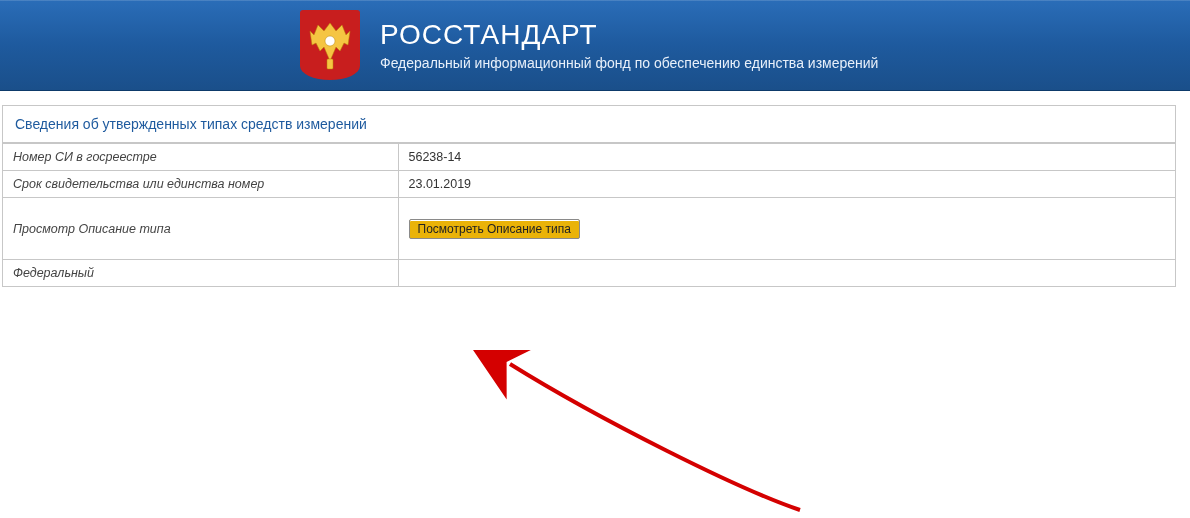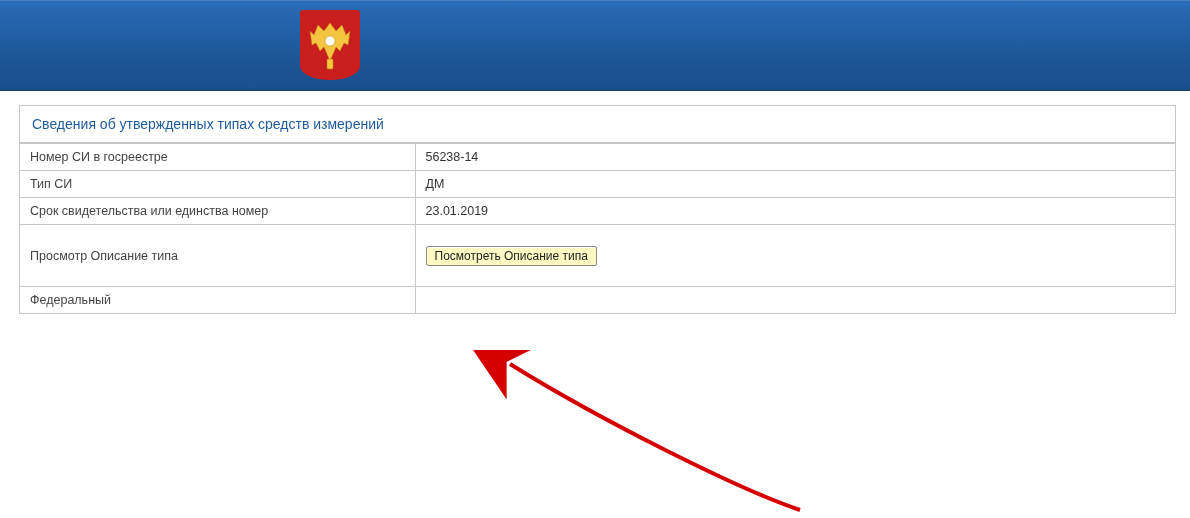--- a/index.html
+++ b/index.html
@@ -41,21 +41,21 @@
     font-weight: 400;
     letter-spacing: 1px;
     font-family: Arial, sans-serif;
   }
   .header-sub {
     font-size: 14px;
     margin-top: 4px;
     color: #e8f0fa;
   }
   .content {
-    padding: 14px 14px 0 19px;
+    padding: 14px 14px 0 2px;
   }
   .panel {
     border: 1px solid #c7c7c7;
   }
   .panel-title {
     color: #1e5a9e;
     font-size: 14px;
     padding: 10px 12px;
     border-bottom: 1px solid #c7c7c7;
   }
@@ -68,28 +68,29 @@
     border-left: none;
     border-right: none;
     padding: 6px 10px;
     font-size: 12.5px;
     vertical-align: middle;
   }
   table.details tr td:first-child {
     width: 395px;
     border-right: 1px solid #c7c7c7;
     color: #444;
+    font-style: italic;
   }
   table.details tr:last-child td { border-bottom: none; }
   .row-tall td { height: 62px; }
   .btn {
     font-family: Arial, sans-serif;
     font-size: 12px;
     padding: 2px 8px;
-    background: #fef9c3;
+    background: #eab308;
     border: 1px solid #8a8a8a;
     border-radius: 2px;
     cursor: pointer;
     color: #222;
     box-shadow: inset 0 1px 0 #fff;
   }
   .back-wrap {
     padding: 10px 0 0 0;
   }
   .arrow-svg {
@@ -108,35 +109,33 @@
   <div class="emblem">
     <svg viewBox="0 0 48 56">
       <g fill="#f5c542" stroke="#b8860b" stroke-width="0.5">
         <path d="M24 6 L30 14 L36 8 L40 18 L44 14 L42 28 L38 26 L34 34 L30 30 L24 44 L18 30 L14 34 L10 26 L6 28 L4 14 L8 18 L12 8 L18 14 Z"></path>
         <circle cx="24" cy="24" r="5" fill="#fff"></circle>
         <rect x="21" y="42" width="6" height="10" rx="1"></rect>
       </g>
     </svg>
   </div>
   <div class="header-text">
+    <div class="header-title">РОССТАНДАРТ</div>
+    <div class="header-sub">Федеральный информационный фонд по обеспечению единства измерений</div>
   </div>
 </div>
 
 <div class="content">
   <div class="panel">
     <div class="panel-title">Сведения об утвержденных типах средств измерений</div>
     <table class="details">
       <tbody>
           <tr>
         <td>Номер СИ в госреестре</td>
         <td>56238-14</td>
-      </tr>
-      <tr>
-        <td>Тип СИ</td>
-        <td>ДМ</td>
       </tr>
       <tr>
         <td>Срок свидетельства или единства номер</td>
         <td>23.01.2019</td>
       </tr>
       <tr class="row-tall">
         <td>Просмотр Описание типа</td>
         <td>
           <button class="btn">Посмотреть Описание типа</button>
         </td>

